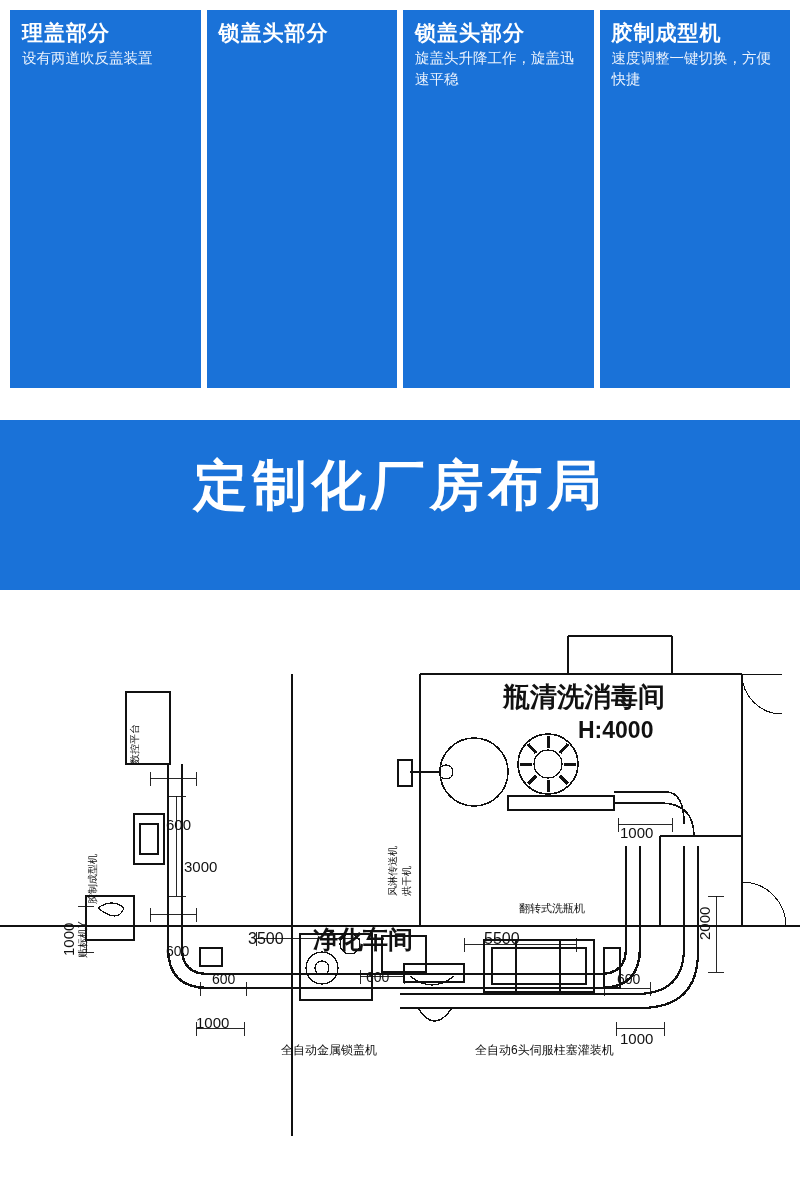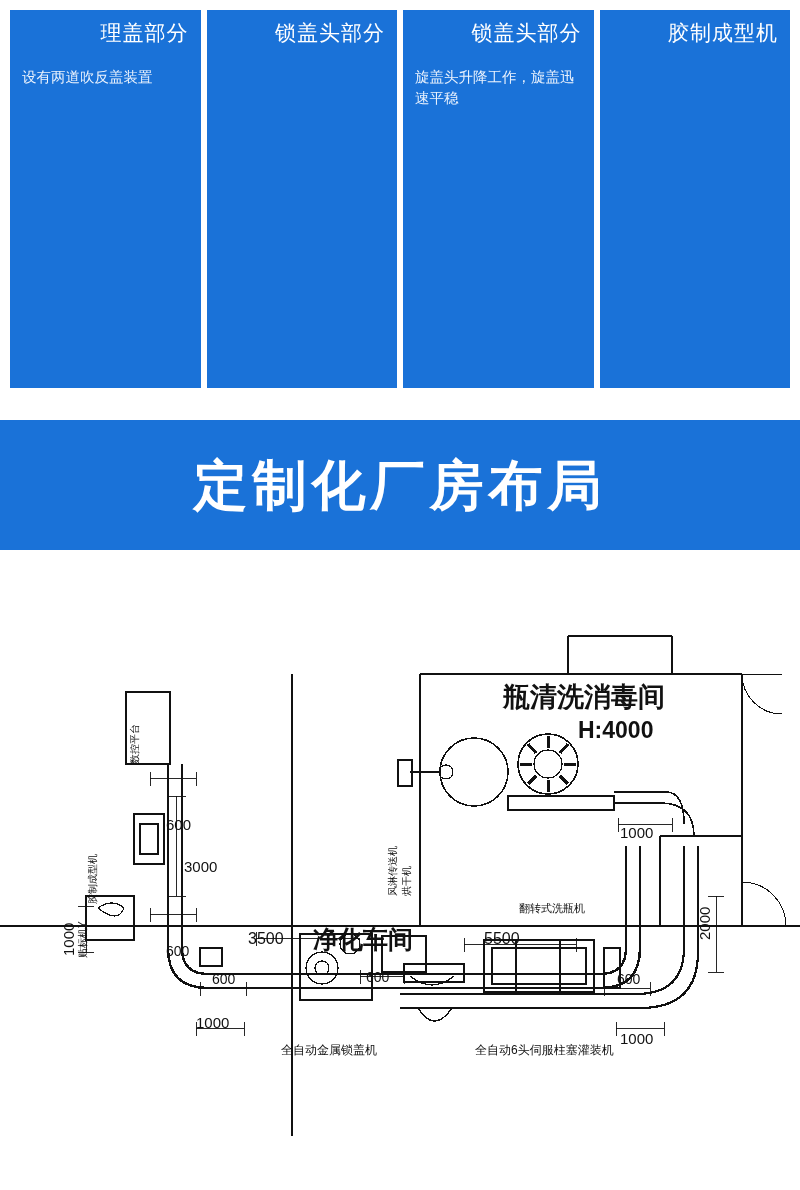--- a/index.html
+++ b/index.html
@@ -54,25 +54,24 @@
     text-shadow: 0 0 3px rgba(0,0,0,0.25);
   }
   .card-body {
     flex: 1;
     background: #1a72d8;
     color: #fff;
     padding: 10px 12px 8px 12px;
   }
   .card-title {
     font-size: 21px;
-    font-weight: normal;
+    font-weight: bold;
     line-height: 1.25;
-    margin-bottom: 21px;
+    margin-bottom: 2px;
     letter-spacing: 1px;
-    text-align: right;
   }
   .card-desc {
     font-size: 14.5px;
     line-height: 1.45;
     color: #eaf2fd;
   }
 
   
   .p1 { background: linear-gradient(160deg,#9aa0a4 0%, #b9bdbf 40%, #8d9296 100%); }
   .p1 .bowl {
@@ -177,21 +176,21 @@
     position: absolute; left: 7px; top: 4px; width: 12px; height: 12px;
     background: #cfd3d6; border-radius: 50%; display: block;
   }
 
   
   .banner {
     position: absolute;
     left: 0;
     top: 420px;
     width: 800px;
-    height: 130px;
+    height: 170px;
     background: #1a72d8;
     color: #fff;
     text-align: center;
   }
   .banner-title {
     padding-top: 38px;
     font-size: 54px;
     font-weight: bold;
     letter-spacing: 5px;
     line-height: 1;
@@ -318,20 +317,21 @@
         <div class="knob" style="left:68px;">
             <i></i>
           </div>
         <div class="knob" style="left:110px;">
             <i></i>
           </div>
         <div class="photo-wm">清机械</div>
       </div>
       <div class="card-body">
         <div class="card-title">胶制成型机</div>
+        <div class="card-desc">速度调整一键切换，方便快捷</div>
       </div>
     </div>
 
   </div>
 
   <div class="banner">
     <div class="banner-title">定制化厂房布局</div>
   </div>
 
   <div class="plan">

